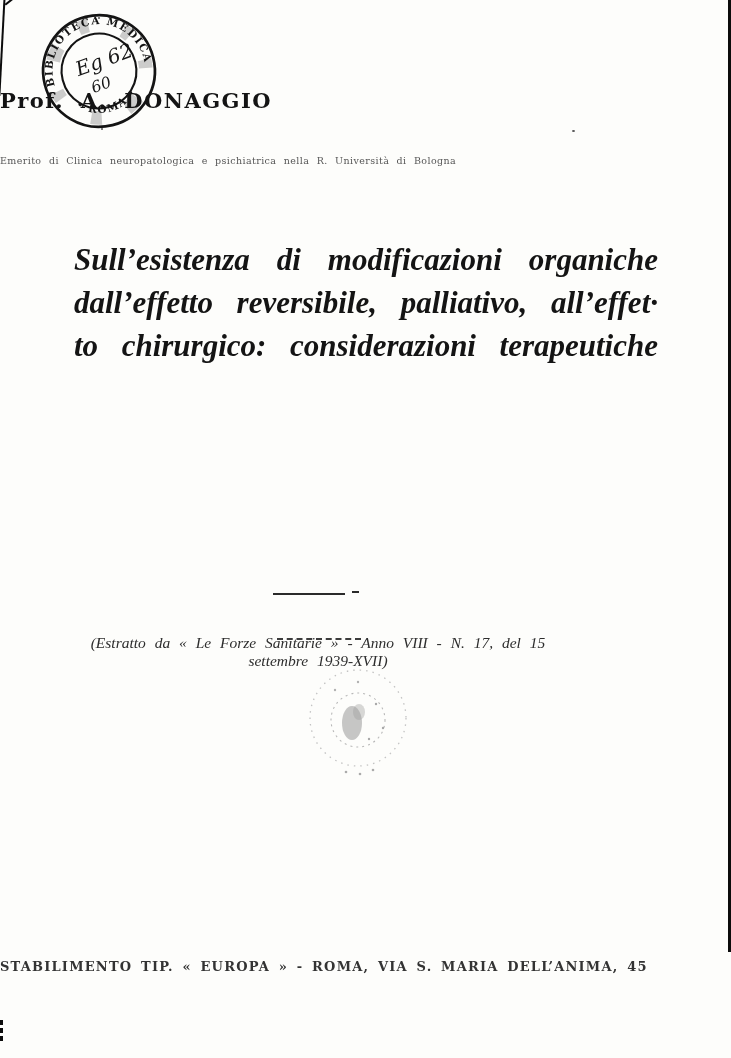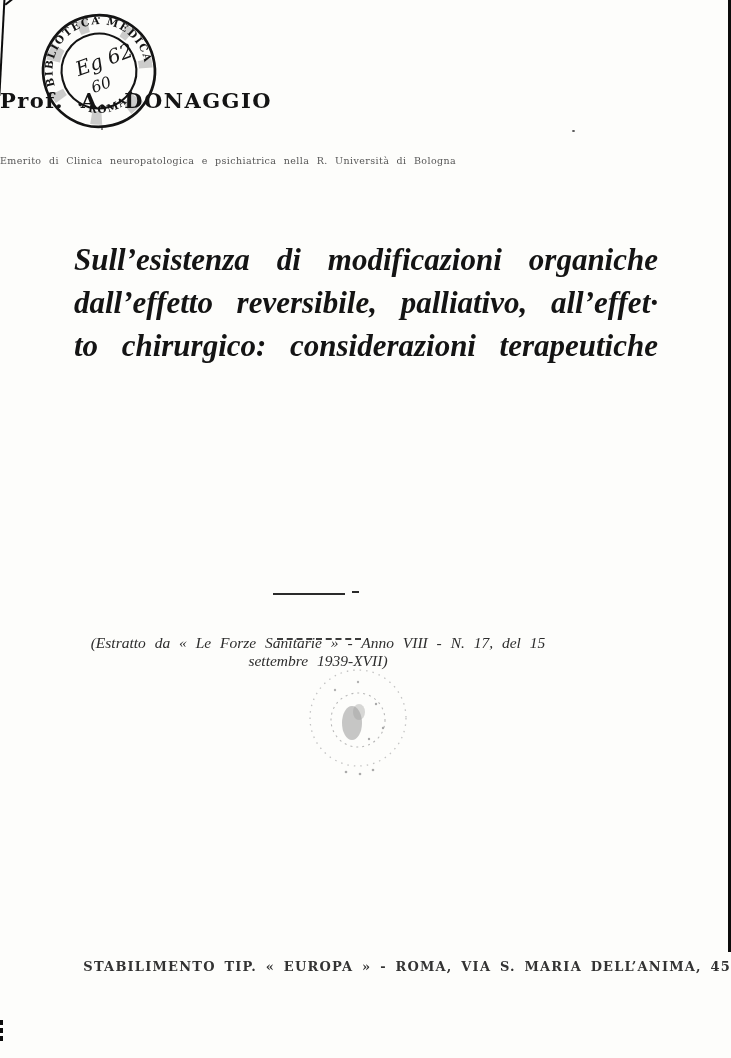--- a/index.html
+++ b/index.html
@@ -115,21 +115,21 @@
 
   
   .faint-stamp {
     position: absolute; left: 299px; top: 660px;
     filter: blur(0.3px);
   }
 
   
   .imprint {
     position: absolute; left: 0; top: 959px; width: 731px;
-    text-align: right;
+    text-align: left;
     font-weight: bold;
     font-size: 13px;
     letter-spacing: 1.2px;
     word-spacing: 3px;
     color: #333333;
   }
 </style>
 </head>
 <body>
 

